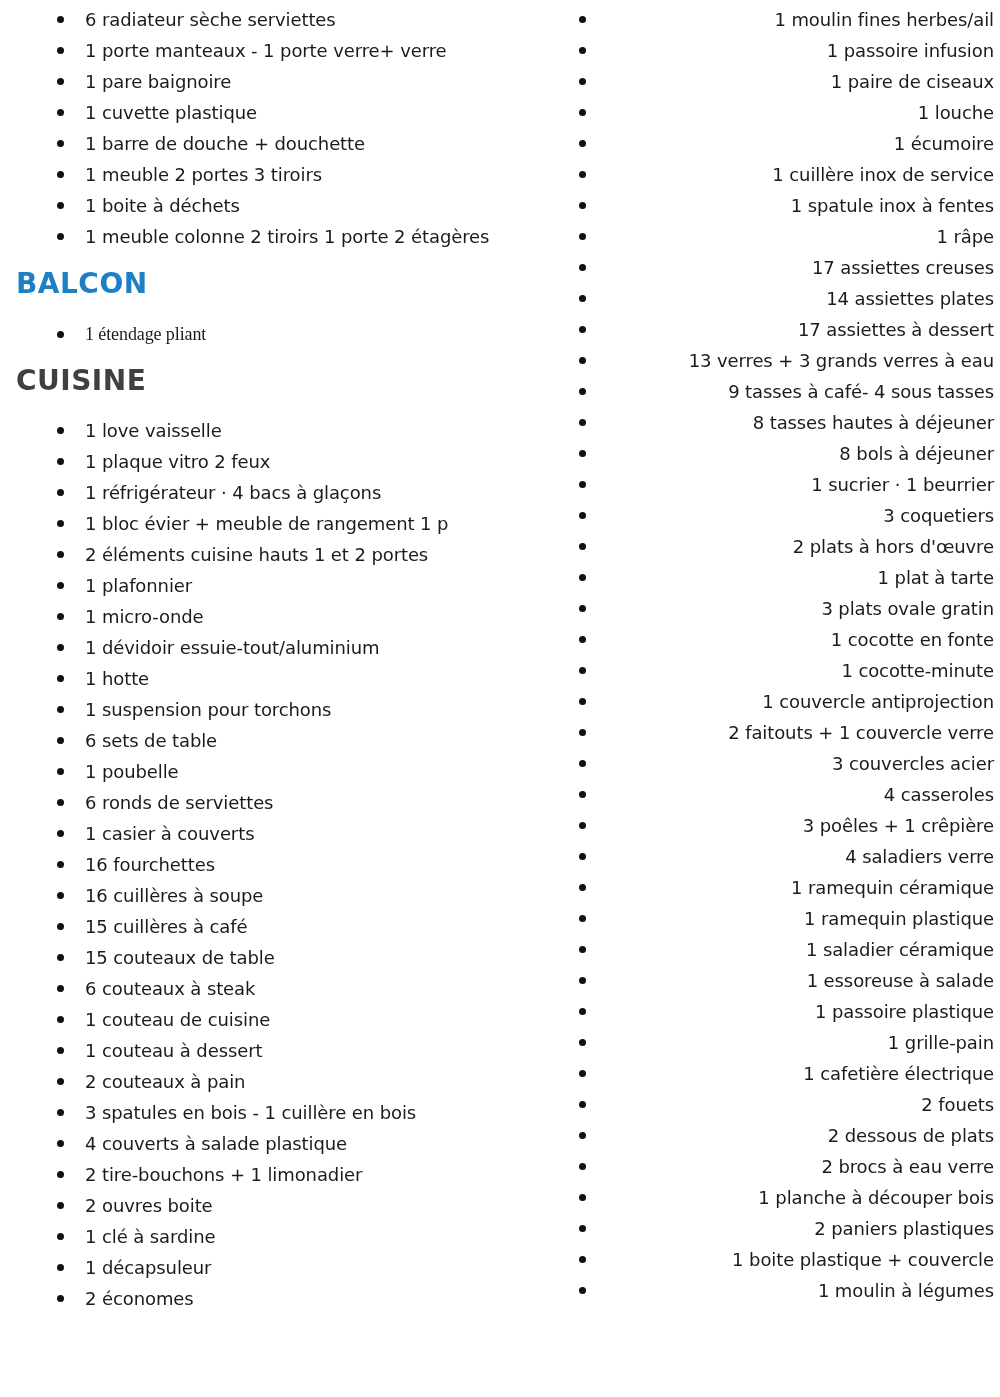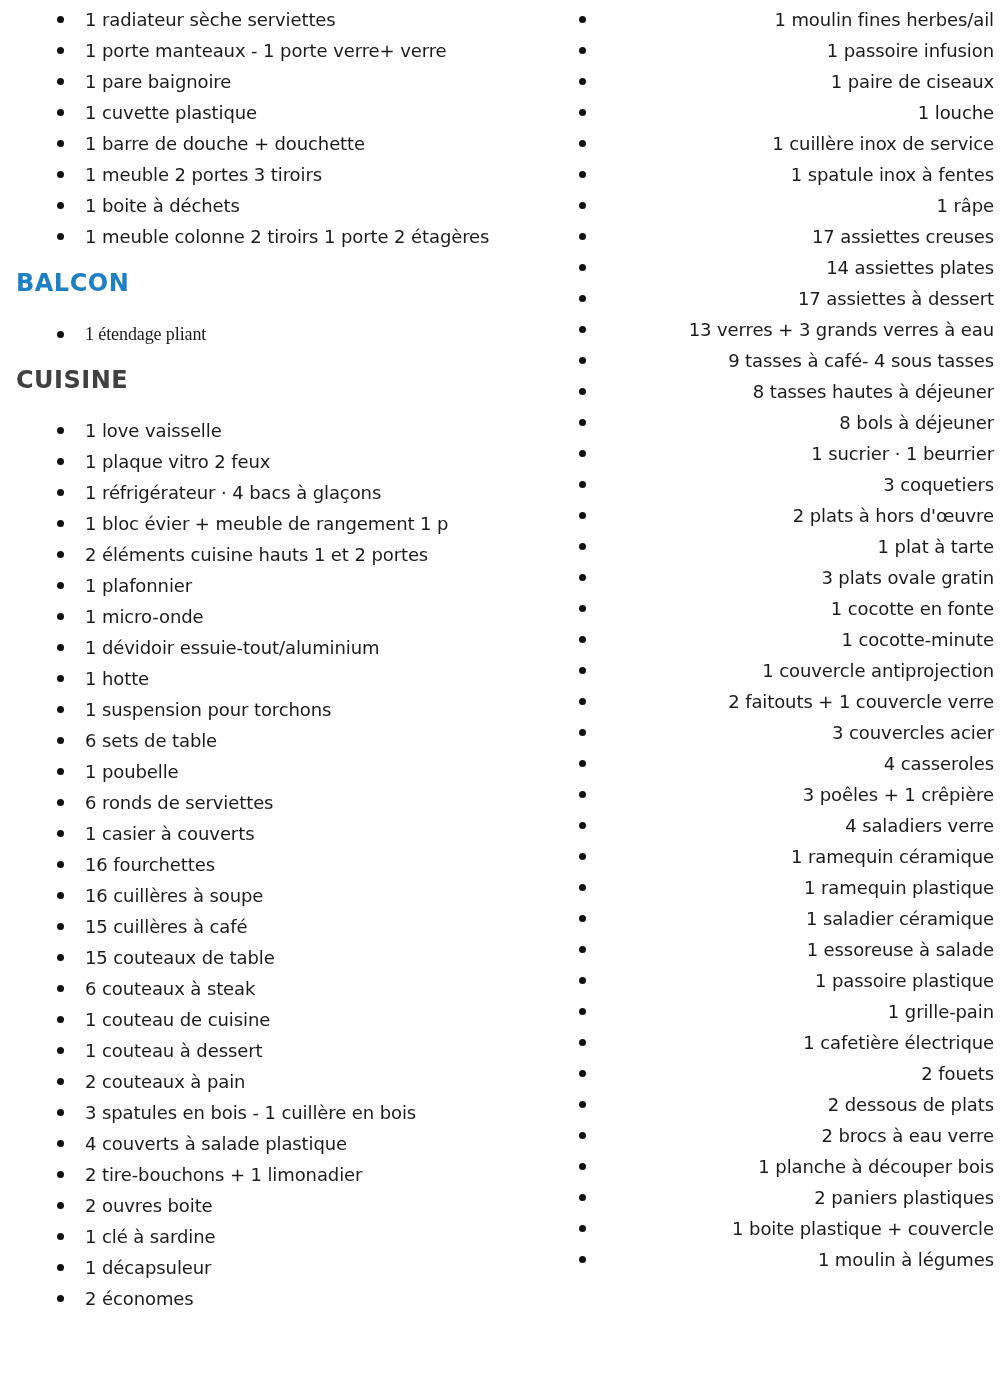--- a/index.html
+++ b/index.html
@@ -34,41 +34,41 @@
     border-radius:50%;
     background:#111111;
     top:12px;
   }
   .col-left  .bullet { left:57px; }
   .col-right .bullet { left:79px; }
 
   h2.section-header {
     margin:0; padding:0 0 0 16px;
     line-height:31px;
-    font-size:24px;
+    font-size:28px;
     font-weight:bold;
     letter-spacing:0.5px;
   }
   #balcon-header  { margin-top:16px; }
   #balcon-list    { margin-top:16px;font-family:Liberation Serif, serif; }
   #cuisine-header { margin-top:15px; }
   #cuisine-list   { margin-top:15px; }
 </style>
 </head>
 <body>
 
 <div class="page">
 
   <div class="col col-left">
 
     <ul class="inv-list" id="intro-list">
 
         <li>
           <span class="bullet"></span>
-          <span>1 radiateur sèche serviettes</span>
+          <span>6 radiateur sèche serviettes</span>
         </li>
 
         <li>
           <span class="bullet"></span>
           <span>1 porte manteaux - 1 porte verre+ verre</span>
         </li>
 
         <li>
           <span class="bullet"></span>
           <span>1 pare baignoire</span>
@@ -279,20 +279,24 @@
         <li>
           <span class="bullet"></span>
           <span>1 paire de ciseaux</span>
         </li>
 
         <li>
           <span class="bullet"></span>
           <span>1 louche</span>
         </li>
 
+        <li>
+          <span class="bullet"></span>
+          <span>1 écumoire</span>
+        </li>
 
         <li>
           <span class="bullet"></span>
           <span>1 cuillère inox de service</span>
         </li>
 
         <li>
           <span class="bullet"></span>
           <span>1 spatule inox à fentes</span>
         </li>

